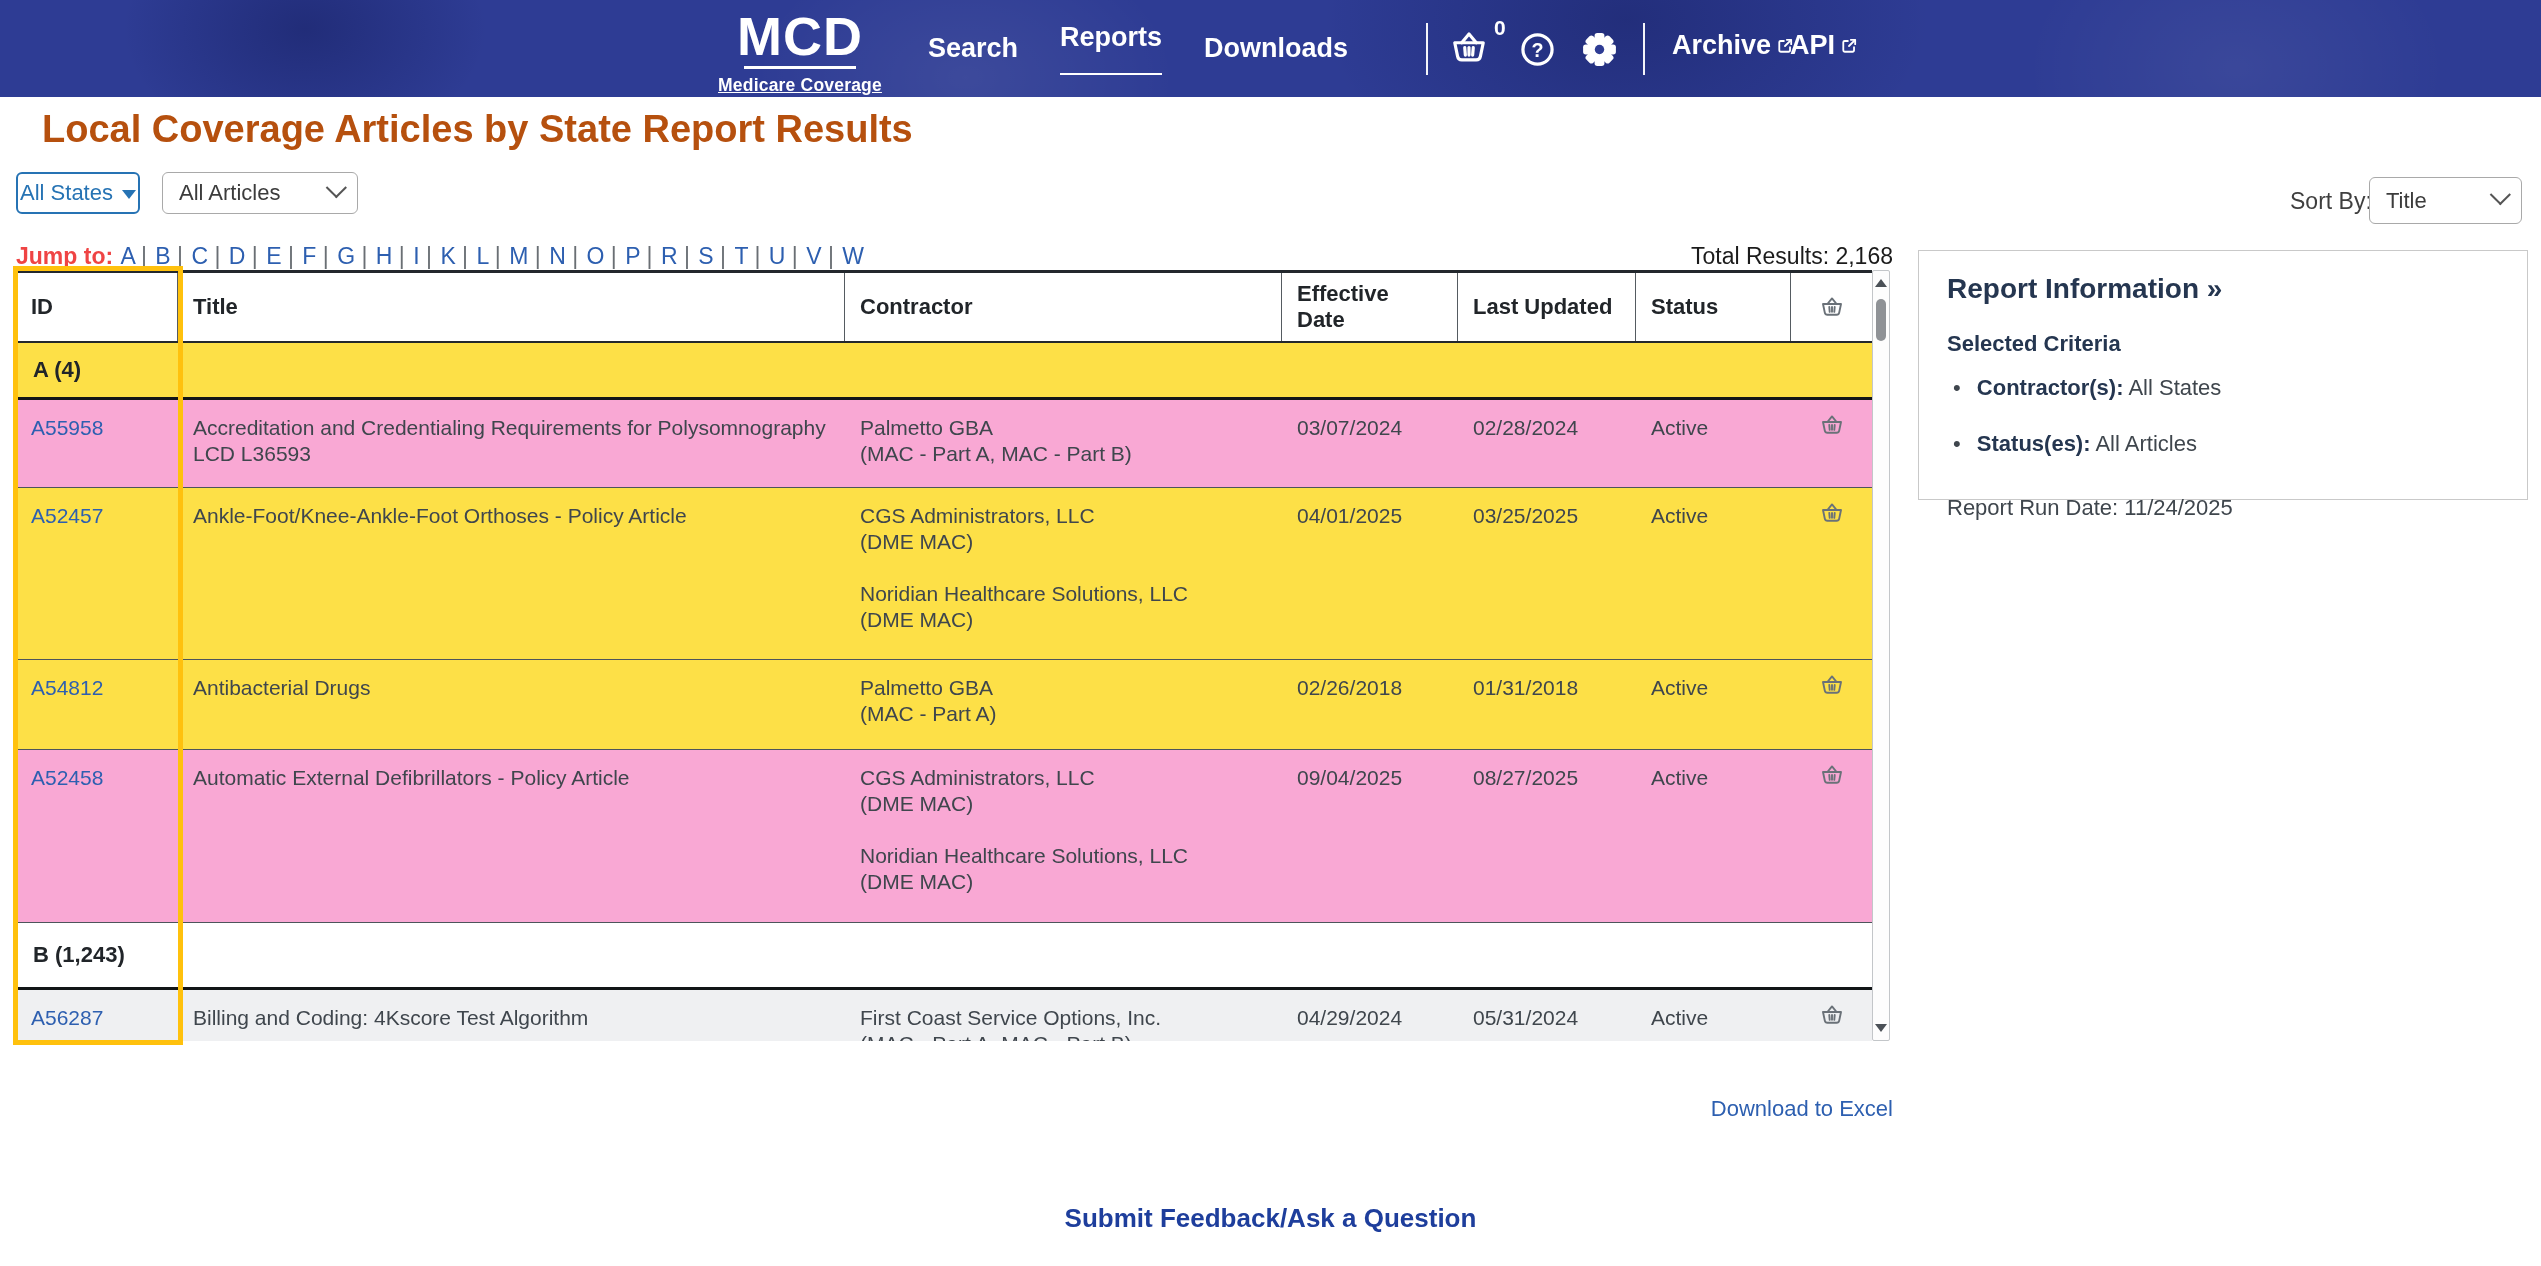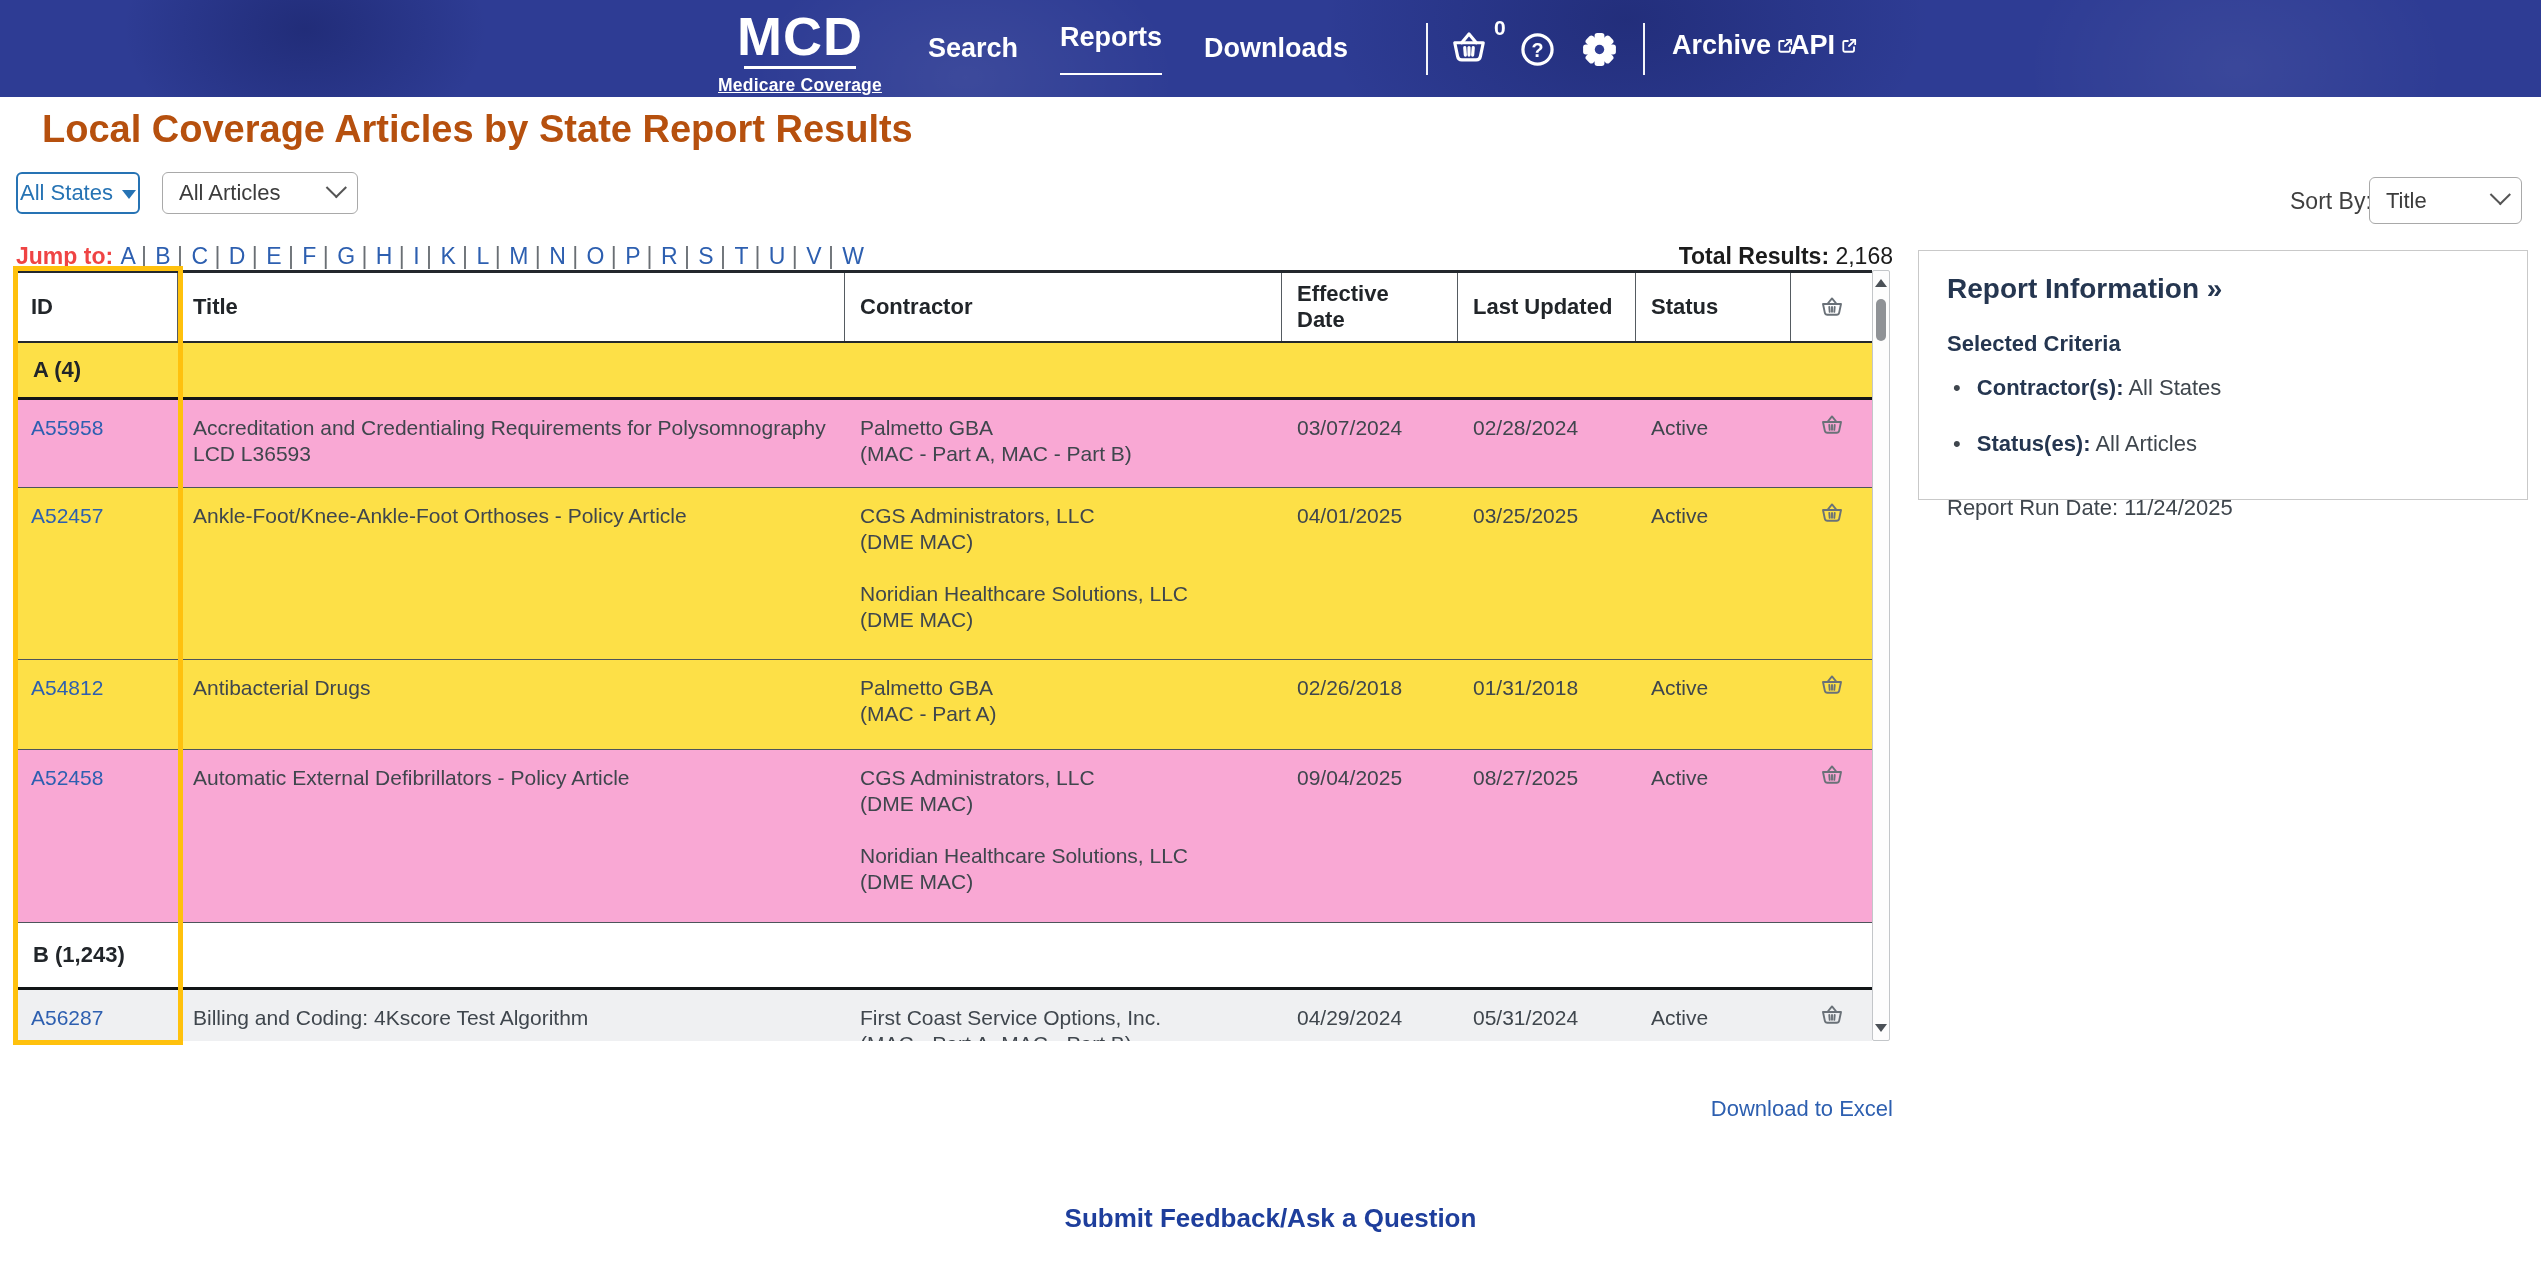--- a/index.html
+++ b/index.html
@@ -43,21 +43,21 @@
   .sel-sort { position:absolute; left:2369px; top:177px; width:153px; height:47px; }
   .chev { width:15px; height:15px; border-right:2.5px solid #555; border-bottom:2.5px solid #555;
     transform:rotate(45deg) translateY(-4px); margin-top:-6px; }
 
   
   .jump { position:absolute; left:16px; top:243px; font-size:23px; color:#333; }
   .jump b { color:#ef4444; }
   .jump a { color:#2d5fb0; text-decoration:none; padding:0 1px; }
   .jump a:not(.last)::after { content:" | "; color:#6a6f74; font-weight:400; }
   .totals { position:absolute; left:1433px; top:243px; width:460px; text-align:right; font-size:23px; color:#1b1b1b; }
-  .totals b { font-weight:700; }
+  .totals b { font-weight:400; }
 
   
   .tbl { position:absolute; left:16px; top:270px; width:1856px; height:771px; overflow:hidden;
     border-top:3px solid #23282d; background:#fff; }
   .trow { display:grid; grid-template-columns:162px 667px 437px 176px 178px 155px 81px; }
   .thead { height:70px; align-items:stretch; border-bottom:2px solid #23282d; background:#fff; }
   .th { display:flex; align-items:center; padding:0 15px; font-size:22px; font-weight:700;
     color:#212529; border-right:1px solid #555b61; }
   .th:last-child { border-right:none; justify-content:center; color:#6a7178; }
   .grow { display:flex; align-items:center; padding-left:17px; font-size:22px; font-weight:700;

